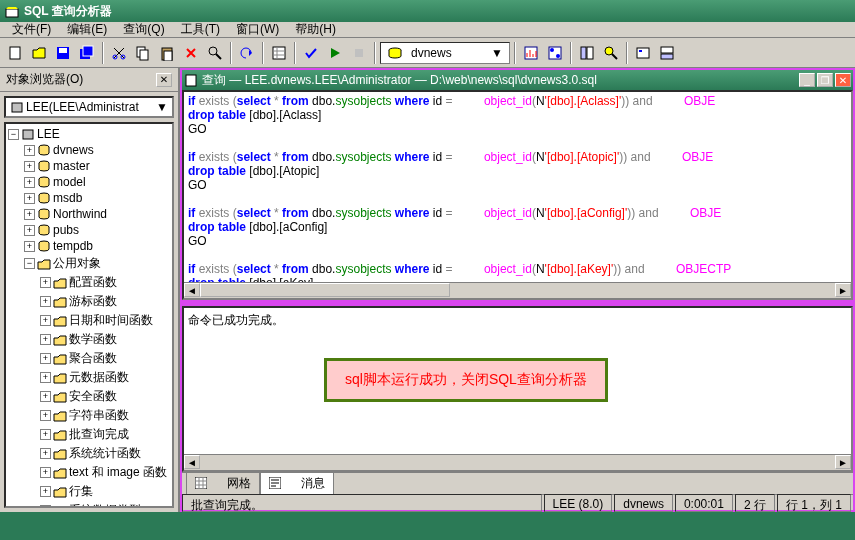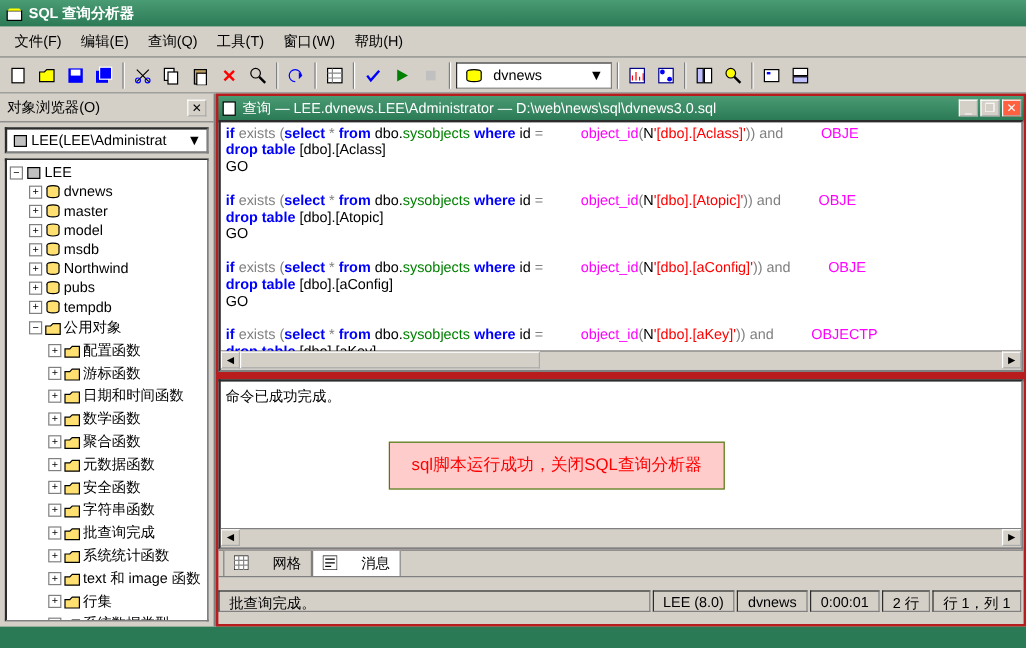--- a/index.html
+++ b/index.html
@@ -1,59 +1,59 @@
 <!DOCTYPE html>
 <html><head>
 <meta charset="utf-8">
 <style>
 * { margin: 0; padding: 0; box-sizing: border-box; font-family: "SimSun", Tahoma, sans-serif; font-size: 12px; }
 body { background: #2b7a56; width: 855px; height: 540px; overflow: hidden; }
 .window { background: #2b7a56; height: 100%; }
 .titlebar { background: linear-gradient(to bottom, #4a9c74, #2b7a56); height: 22px; display: flex; align-items: center; padding: 10px 4px; color: #fff; font-weight: bold; }
 .titlebar .icon { margin-right: 4px; }
-.menubar { background: #d4d0c8; height: 26px; display: flex; align-items: center; padding: 0 4px; border-bottom: 1px solid #808080; }
+.menubar { background: #d4d0c8; height: 16px; display: flex; align-items: center; padding: 0 4px; border-bottom: 1px solid #808080; }
 .menubar span { padding: 2px 8px; cursor: default; }
 .toolbar { background: #d4d0c8; height: 30px; display: flex; align-items: center; padding: 0 4px; border-bottom: 1px solid #808080; gap: 2px; }
 .toolbar .btn { width: 22px; height: 22px; border: 1px solid transparent; display: flex; align-items: center; justify-content: center; cursor: pointer; }
 .toolbar .sep { width: 2px; height: 22px; border-left: 1px solid #808080; border-right: 1px solid #fff; margin: 0 2px; }
 .toolbar .dbcombo { display: flex; align-items: center; border: 1px inset #808080; background: #fff; height: 22px; padding: 0 2px; }
 .toolbar .dbcombo span { padding: 0 4px; }
 .main { display: flex; height: calc(100% - 74px - 22px); background: #d4d0c8; }
 .sidebar { width: 180px; background: #d4d0c8; border-right: 2px solid #808080; display: flex; flex-direction: column; }
 .sidebar-title { padding: 3px 6px; border-bottom: 1px solid #808080; display: flex; justify-content: space-between; align-items: center; }
 .sidebar-combo { margin: 4px; border: 2px inset #808080; background: #fff; padding: 2px 4px; display: flex; justify-content: space-between; align-items: center; }
 .tree { flex: 1; background: #fff; margin: 0 4px 4px 4px; border: 2px inset #808080; overflow: auto; padding: 2px; }
 .tree-item { display: flex; align-items: center; padding: 1px 0; white-space: nowrap; }
 .tree-item .exp { width: 11px; height: 11px; border: 1px solid #808080; display: inline-flex; align-items: center; justify-content: center; font-size: 9px; margin-right: 2px; line-height: 9px; }
 .tree-item .cyl { width: 14px; height: 14px; margin-right: 2px; display:inline-block; }
 .tree-item .fld { width: 14px; height: 14px; margin-right: 2px; display:inline-block; }
 .indent1 { padding-left: 16px; }
-.content { flex: 1; background: #b91c1c; padding: 2px; display: flex; flex-direction: column; }
+.content { flex: 1; background: #d946ef; padding: 2px; display: flex; flex-direction: column; }
 .doc-titlebar { background: linear-gradient(to bottom, #4a9c74, #2b7a56); height: 20px; display: flex; align-items: center; justify-content: space-between; padding: 0 2px; color: #fff; }
 .winbtns { display: flex; gap: 2px; }
 .winbtn { width: 16px; height: 14px; background: #d4d0c8; border: 1px outset #fff; display: flex; align-items: center; justify-content: center; font-size: 10px; cursor: pointer; }
 .editor { flex: 0 0 210px; background: #fff; border: 2px inset #808080; font-family: "Courier New", monospace; font-size: 13px; overflow: hidden; position: relative; }
 .editor-body { padding: 2px 4px; overflow-x: auto; height: calc(100% - 16px); white-space: pre; }
 .hscroll { height: 16px; background: #d4d0c8; border-top: 1px solid #808080; position: relative; }
 .hscroll .thumb { position: absolute; left: 16px; top: 0; height: 14px; width: 250px; background: #d4d0c8; border: 1px outset #fff; }
 .hscroll .arr { position: absolute; top: 0; width: 16px; height: 14px; background: #d4d0c8; border: 1px outset #fff; display:flex; align-items:center; justify-content:center; font-size:10px; }
 .hscroll .arr.l { left: 0; }
 .hscroll .arr.r { right: 0; }
 .kw-blue { color: #0000ff; font-weight: bold; }
 .kw-gray { color: #808080; }
 .kw-green { color: #008000; }
 .kw-mag { color: #ff00ff; margin-left: 28px; }
 .kw-red { color: #ff0000; }
 .results { flex: 1; background: #fff; border: 2px inset #808080; margin-top: 6px; position: relative; overflow: hidden; }
 .results-body { padding: 4px; }
-.annot { position: absolute; left: 140px; top: 50px; background: #ffcccc; color: #ff0000; padding: 10px 18px; border: 1px solid #4d7c0f; font-size: 14px; }
+.annot { position: absolute; left: 140px; top: 50px; background: #ffcccc; color: #ff0000; padding: 10px 18px; border: 3px solid #4d7c0f; font-size: 14px; }
 .tabs { background: #d4d0c8; height: 22px; display: flex; align-items: center; padding: 0 4px; border-top: 1px solid #808080; }
 .tab { padding: 2px 8px; display: flex; align-items: center; gap: 20px; border: 1px solid #808080; border-top: none; background: #d4d0c8; }
 .tab.active { background: #fff; }
-.statusbar { background: #d4d0c8; height: 40px; display: flex; align-items: center; border-top: 1px solid #808080; }
+.statusbar { background: #d4d0c8; height: 16px; display: flex; align-items: center; border-top: 1px solid #808080; }
 .statusbar .cell { padding: 2px 8px; border: 1px inset #808080; height: 18px; margin-right: 2px; }
 .statusbar .cell.wide { flex: 1; }
 svg { display: block; }
 </style>
 </head>
 <body>
 
 <div class="window">
   <div class="titlebar">
     <span class="icon">

